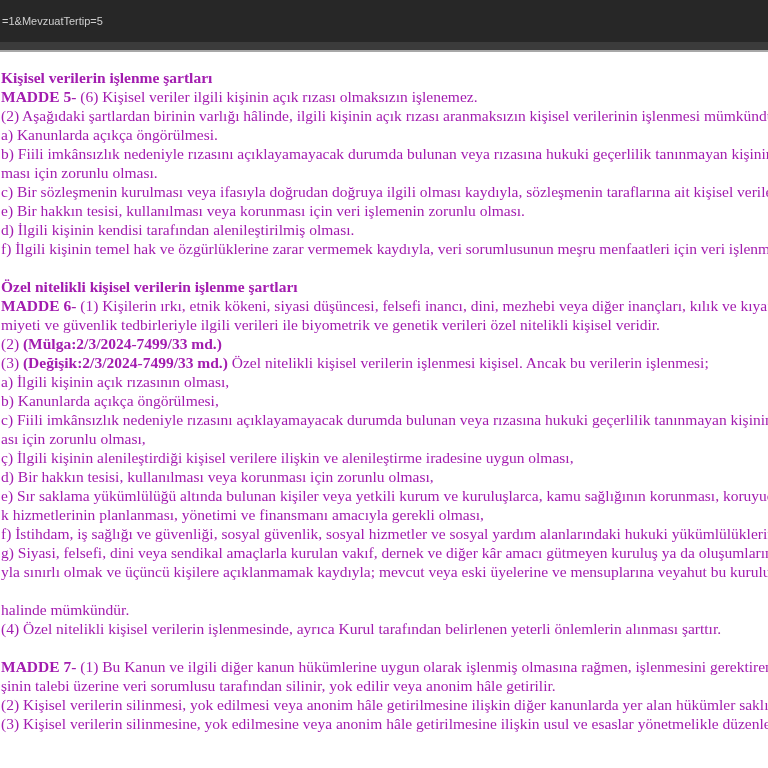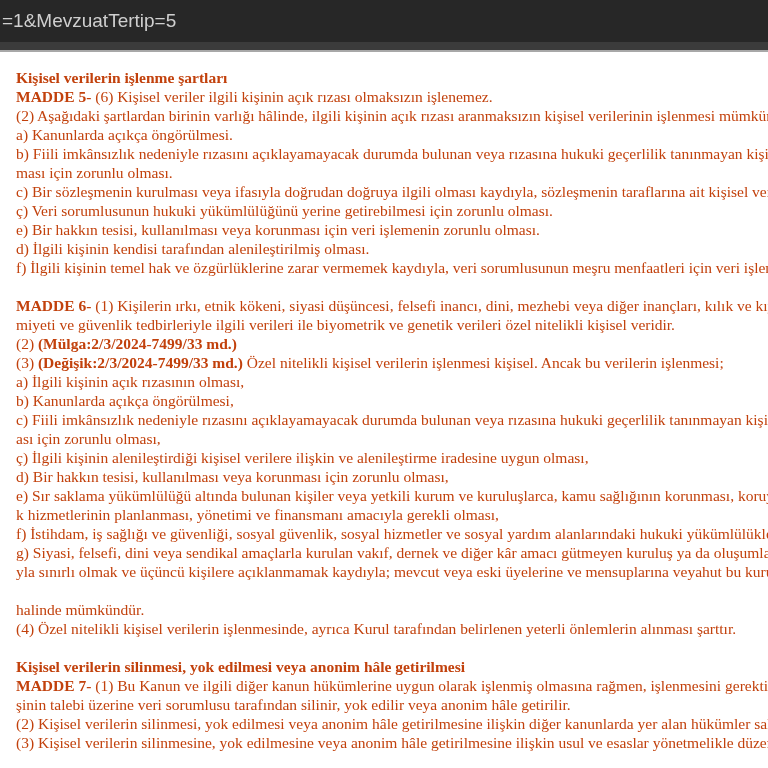--- a/index.html
+++ b/index.html
@@ -1,61 +1,60 @@
 <!DOCTYPE html>
 <html><head>
 <meta charset="utf-8">
 <style>
   html,body{margin:0;padding:0;width:768px;height:768px;overflow:hidden;background:#fff;}
   .titlebar{height:42px;background:#272727;display:flex;align-items:center;
-    font-family:"Liberation Sans",sans-serif;font-size:19px;color:#cfcfcf;padding-left:2px;}
+    font-family:"Liberation Sans",sans-serif;font-size:11px;color:#cfcfcf;padding-left:2px;}
   .toolbar-strip{height:8px;background:#3b3b3b;border-bottom:2px solid #a8a8a8;}
-  .page{width:768px;height:716px;box-sizing:border-box;padding:16px 0 0 16px;
+  .page{width:768px;height:716px;box-sizing:border-box;padding:16px 0 0 1px;
     font-family:"Liberation Serif",serif;font-size:15.5px;line-height:19px;
-    color:#c2410c;white-space:nowrap;overflow:hidden;background:#fff;}
+    color:#a21caf;white-space:nowrap;overflow:hidden;background:#fff;}
   .ln{min-height:19px;}
   .ln b{font-weight:bold;}
 </style>
 </head>
 <body>
 
 <div class="titlebar">
   <span>=1&amp;MevzuatTertip=5</span>
 </div>
 <div class="toolbar-strip"></div>
 <div class="page">
     <div class="ln"><span></span><b>Kişisel verilerin işlenme şartları</b><span></span></div>
     <div class="ln"><span></span><b>MADDE 5-</b><span> (6) Kişisel veriler ilgili kişinin açık rızası olmaksızın işlenemez.</span></div>
     <div class="ln"><span></span><b></b><span>(2) Aşağıdaki şartlardan birinin varlığı hâlinde, ilgili kişinin açık rızası aranmaksızın kişisel verilerinin işlenmesi mümkündür:</span></div>
     <div class="ln"><span></span><b></b><span>a) Kanunlarda açıkça öngörülmesi.</span></div>
     <div class="ln"><span></span><b></b><span>b) Fiili imkânsızlık nedeniyle rızasını açıklayamayacak durumda bulunan veya rızasına hukuki geçerlilik tanınmayan kişinin kendi</span></div>
     <div class="ln"><span></span><b></b><span>ması için zorunlu olması.</span></div>
     <div class="ln"><span></span><b></b><span>c) Bir sözleşmenin kurulması veya ifasıyla doğrudan doğruya ilgili olması kaydıyla, sözleşmenin taraflarına ait kişisel verilerin işlen</span></div>
-    <div class="ln"><span></span><b></b><span>ç) Veri sorumlusunun hukuki yükümlülüğünü yerine getirebilmesi için zorunlu olması.</span></div>
     <div class="ln"><span></span><b></b><span>e) Bir hakkın tesisi, kullanılması veya korunması için veri işlemenin zorunlu olması.</span></div>
     <div class="ln"><span></span><b></b><span>d) İlgili kişinin kendisi tarafından alenileştirilmiş olması.</span></div>
     <div class="ln"><span></span><b></b><span>f) İlgili kişinin temel hak ve özgürlüklerine zarar vermemek kaydıyla, veri sorumlusunun meşru menfaatleri için veri işlenmesinin z</span></div>
     <div class="ln"><span></span><b></b><span></span></div>
+    <div class="ln"><span></span><b>Özel nitelikli kişisel verilerin işlenme şartları</b><span></span></div>
     <div class="ln"><span></span><b>MADDE 6-</b><span> (1) Kişilerin ırkı, etnik kökeni, siyasi düşüncesi, felsefi inancı, dini, mezhebi veya diğer inançları, kılık ve kıyafeti, der</span></div>
     <div class="ln"><span></span><b></b><span>miyeti ve güvenlik tedbirleriyle ilgili verileri ile biyometrik ve genetik verileri özel nitelikli kişisel veridir.</span></div>
     <div class="ln"><span>(2) </span><b>(Mülga:2/3/2024-7499/33 md.)</b><span></span></div>
     <div class="ln"><span>(3) </span><b>(Değişik:2/3/2024-7499/33 md.)</b><span> Özel nitelikli kişisel verilerin işlenmesi kişisel. Ancak bu verilerin işlenmesi;</span></div>
     <div class="ln"><span></span><b></b><span>a) İlgili kişinin açık rızasının olması,</span></div>
     <div class="ln"><span></span><b></b><span>b) Kanunlarda açıkça öngörülmesi,</span></div>
     <div class="ln"><span></span><b></b><span>c) Fiili imkânsızlık nedeniyle rızasını açıklayamayacak durumda bulunan veya rızasına hukuki geçerlilik tanınmayan kişinin, kend</span></div>
     <div class="ln"><span></span><b></b><span>ası için zorunlu olması,</span></div>
     <div class="ln"><span></span><b></b><span>ç) İlgili kişinin alenileştirdiği kişisel verilere ilişkin ve alenileştirme iradesine uygun olması,</span></div>
     <div class="ln"><span></span><b></b><span>d) Bir hakkın tesisi, kullanılması veya korunması için zorunlu olması,</span></div>
     <div class="ln"><span></span><b></b><span>e) Sır saklama yükümlülüğü altında bulunan kişiler veya yetkili kurum ve kuruluşlarca, kamu sağlığının korunması, koruyucu hekim</span></div>
     <div class="ln"><span></span><b></b><span>k hizmetlerinin planlanması, yönetimi ve finansmanı amacıyla gerekli olması,</span></div>
     <div class="ln"><span></span><b></b><span>f) İstihdam, iş sağlığı ve güvenliği, sosyal güvenlik, sosyal hizmetler ve sosyal yardım alanlarındaki hukuki yükümlülüklerin yerine</span></div>
     <div class="ln"><span></span><b></b><span>g) Siyasi, felsefi, dini veya sendikal amaçlarla kurulan vakıf, dernek ve diğer kâr amacı gütmeyen kuruluş ya da oluşumların, tâb</span></div>
     <div class="ln"><span></span><b></b><span>yla sınırlı olmak ve üçüncü kişilere açıklanmamak kaydıyla; mevcut veya eski üyelerine ve mensuplarına veyahut bu kuruluş v</span></div>
     <div class="ln"><span></span><b></b><span></span></div>
     <div class="ln"><span></span><b></b><span>halinde mümkündür.</span></div>
     <div class="ln"><span></span><b></b><span>(4) Özel nitelikli kişisel verilerin işlenmesinde, ayrıca Kurul tarafından belirlenen yeterli önlemlerin alınması şarttır.</span></div>
     <div class="ln"><span></span><b></b><span></span></div>
-    <div class="ln"><span></span><b>Kişisel verilerin silinmesi, yok edilmesi veya anonim hâle getirilmesi</b><span></span></div>
     <div class="ln"><span></span><b>MADDE 7-</b><span> (1) Bu Kanun ve ilgili diğer kanun hükümlerine uygun olarak işlenmiş olmasına rağmen, işlenmesini gerektiren seb</span></div>
     <div class="ln"><span></span><b></b><span>şinin talebi üzerine veri sorumlusu tarafından silinir, yok edilir veya anonim hâle getirilir.</span></div>
     <div class="ln"><span></span><b></b><span>(2) Kişisel verilerin silinmesi, yok edilmesi veya anonim hâle getirilmesine ilişkin diğer kanunlarda yer alan hükümler saklıdır.</span></div>
     <div class="ln"><span></span><b></b><span>(3) Kişisel verilerin silinmesine, yok edilmesine veya anonim hâle getirilmesine ilişkin usul ve esaslar yönetmelikle düzenlenir.</span></div>
   </div>
 
 </body></html>

